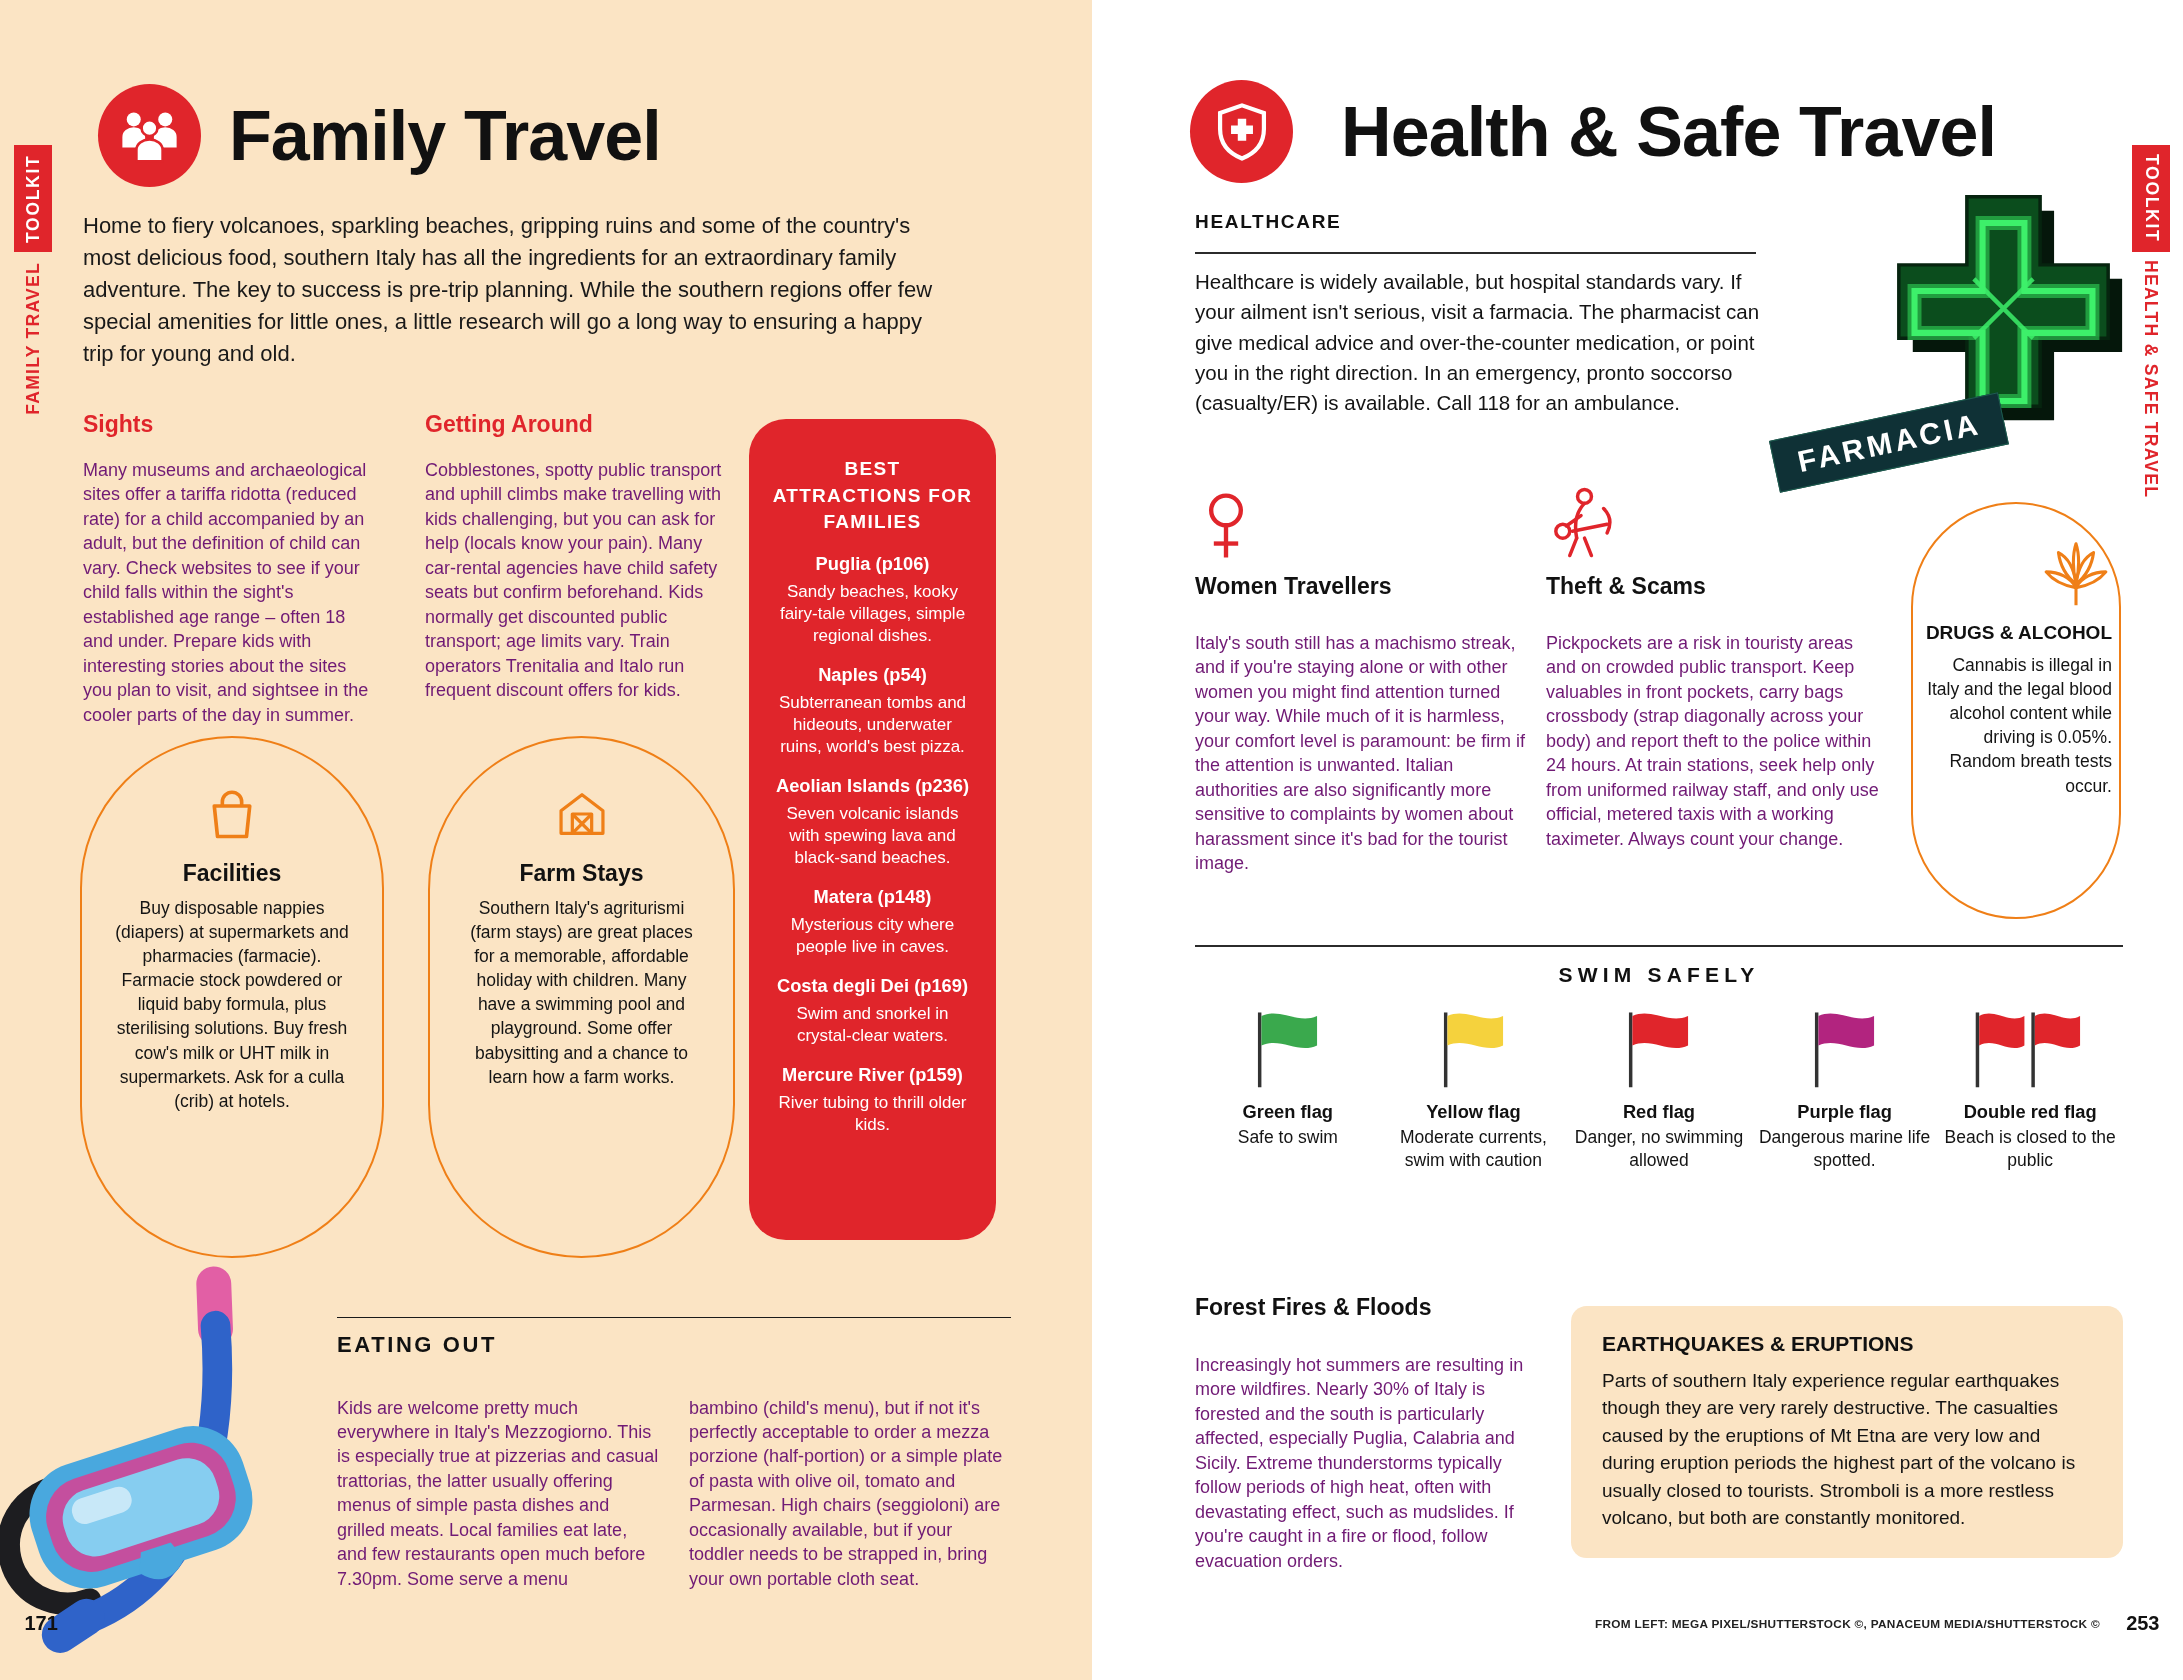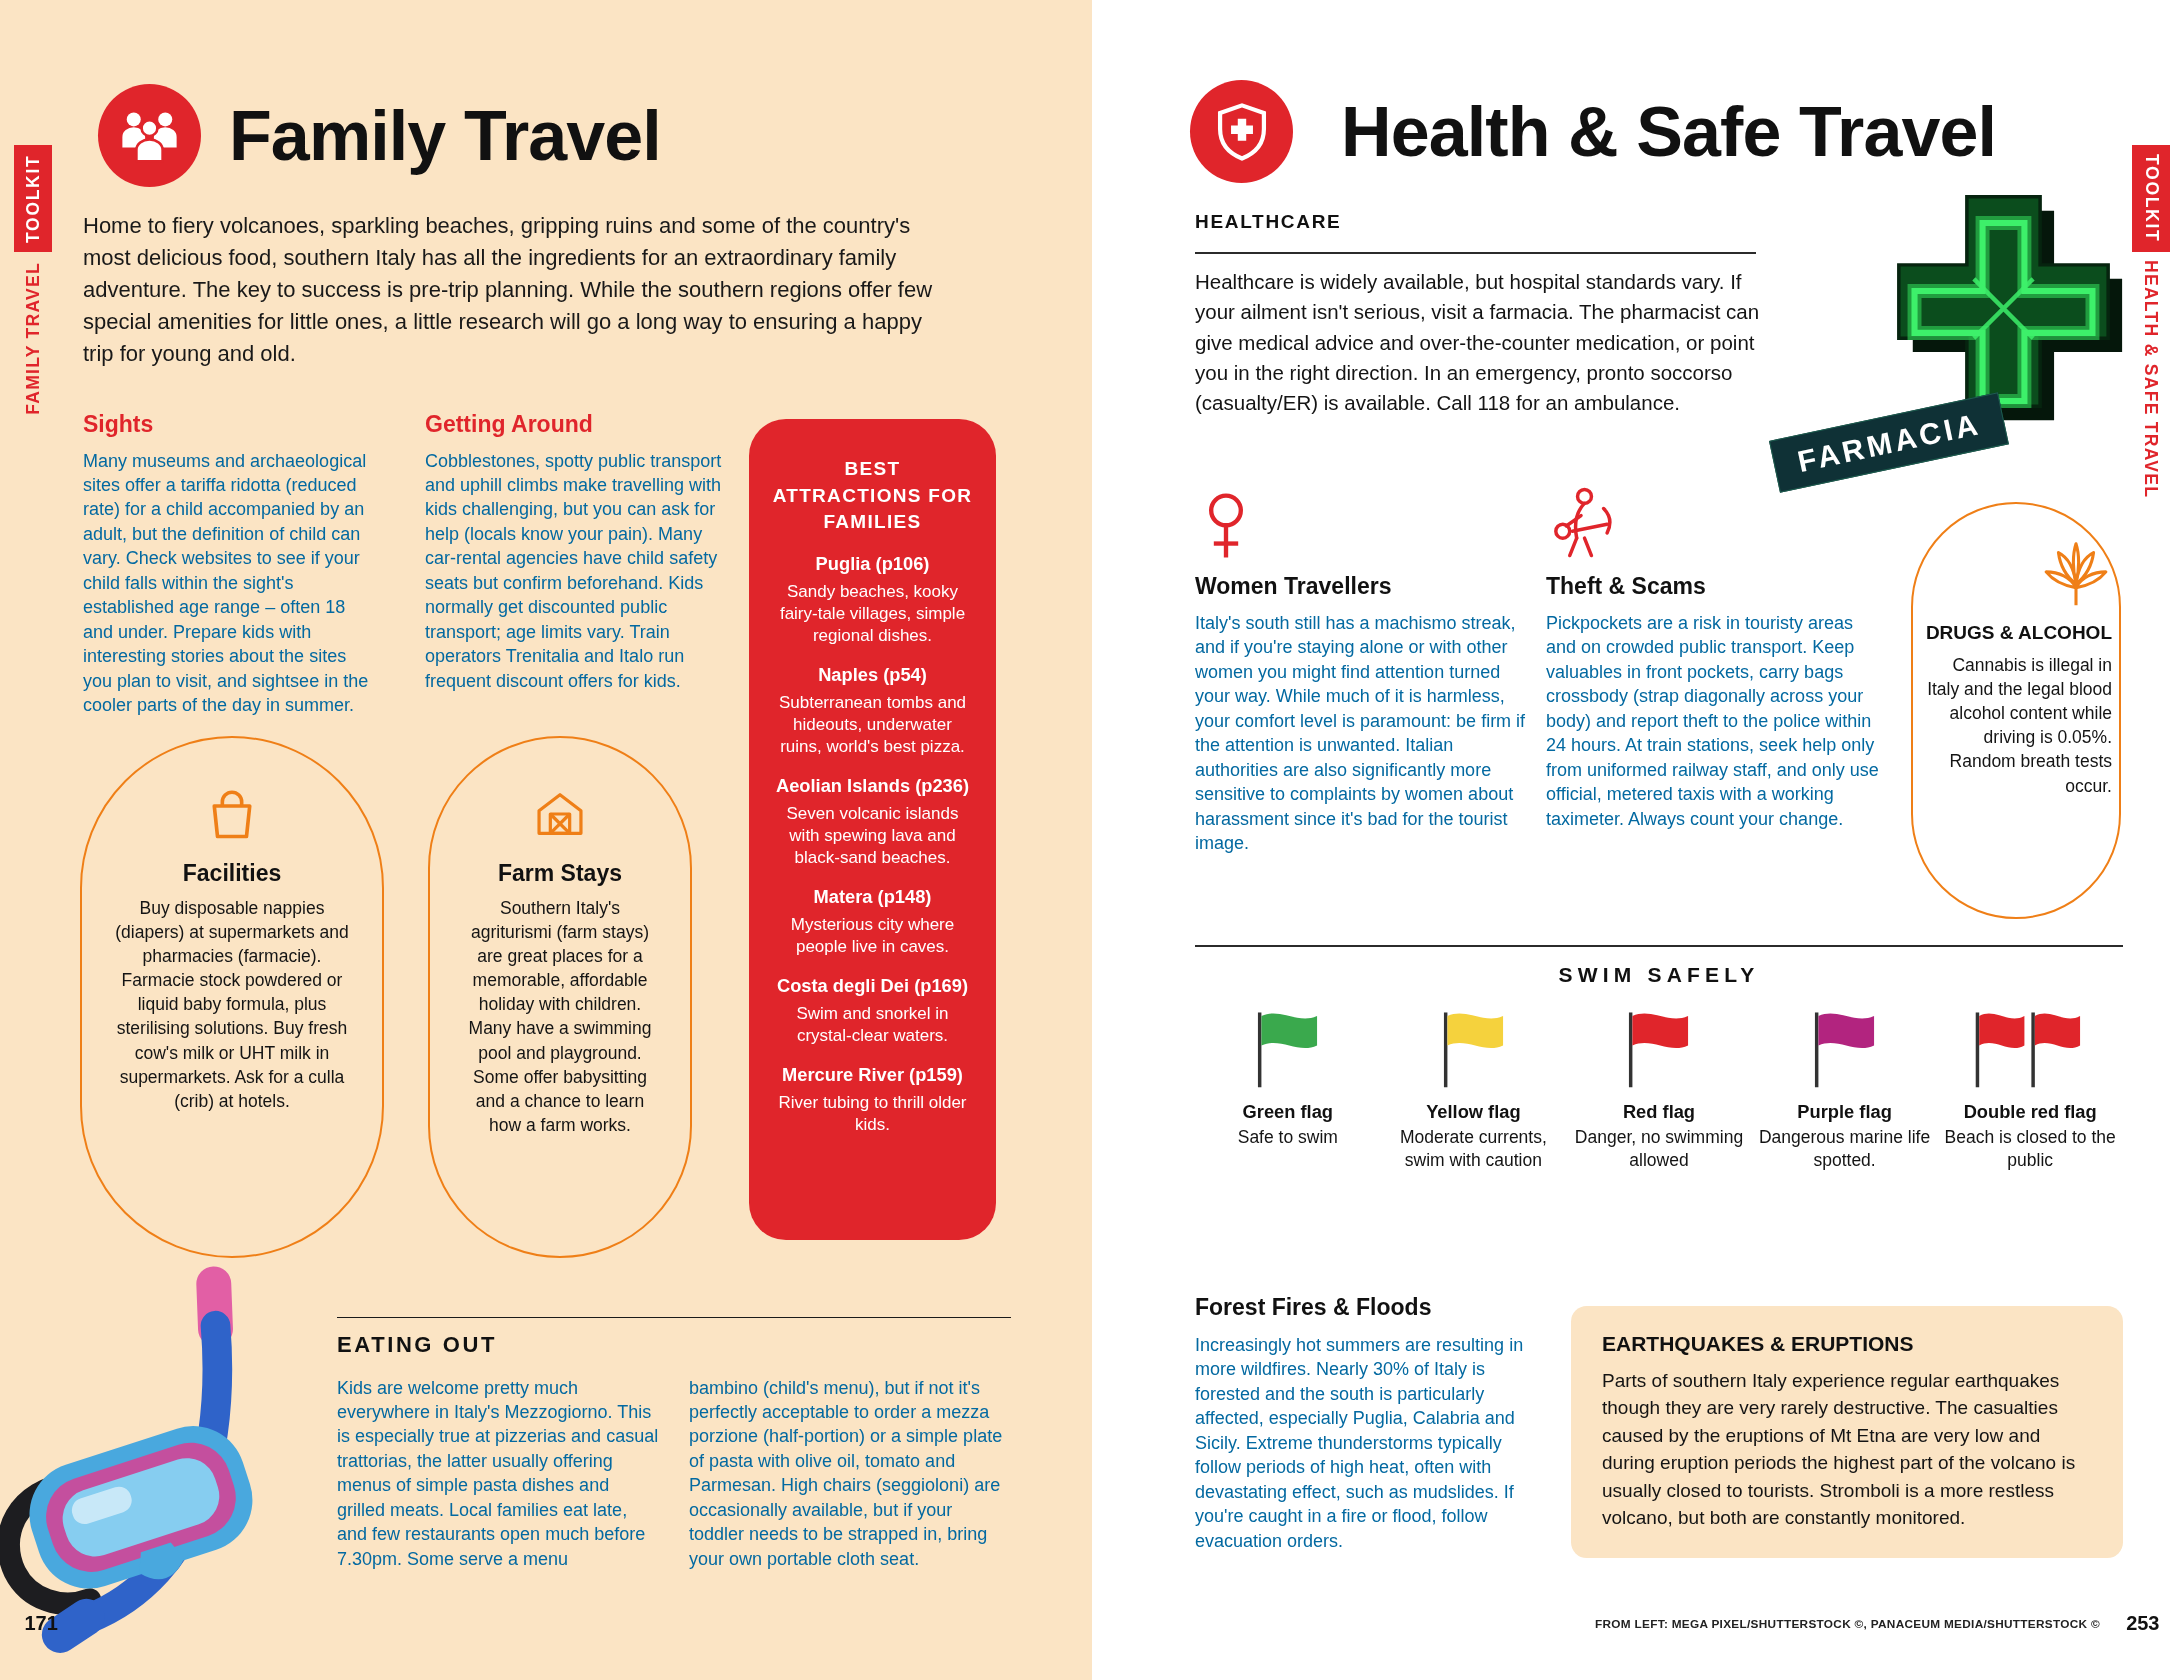--- a/index.html
+++ b/index.html
@@ -22,21 +22,21 @@
               writing-mode:vertical-rl; font-weight:bold; font-size:17.5px; letter-spacing:1.7px; }
   .edge-tab.flip { transform:rotate(180deg); }
   .edge-section { position:absolute; writing-mode:vertical-rl; color:#e0252b; font-weight:bold;
                   font-size:17.5px; letter-spacing:1.3px; white-space:nowrap; }
   .edge-section.flip { transform:rotate(180deg); }
 
   .intro { position:absolute; left:83px; top:210px; width:865px; font-size:22px; line-height:1.45; color:#191919; }
 
   .col { position:absolute; }
   .col h3 { font-size:23px; font-weight:bold; color:#e0252b; margin-bottom:10.5px; }
-  .body-text { font-size:18px; line-height:1.36; color:#0369a1; }
+  .body-text { font-size:18px; line-height:1.36; color:#701a75;margin-top:20px; }
 
   
   .attractions { position:absolute; left:749px; top:419px; width:247px; height:821px; background:#e0252b;
                  border-radius:37px; color:#fff; text-align:center; padding:37px 21px; }
   .att-title { font-size:19px; font-weight:bold; letter-spacing:1.3px; line-height:1.4; }
   .att-item { margin-top:17.5px; }
   .att-name { font-weight:bold; font-size:18.3px; line-height:1.25; }
   .att-desc { font-size:17px; line-height:1.3; margin-top:4.4px; }
 
   
@@ -153,21 +153,21 @@
       <svg width="58" height="58" viewBox="0 0 72 72">
         <g stroke="#ef7f17" stroke-width="4.5" fill="none" stroke-linejoin="round">
           <path d="M14 26 h44 l-4 38 h-36 z"></path>
           <path d="M24 26 v-5 a12 12 0 0 1 24 0 v5"></path>
         </g>
       </svg>
       <h3>Facilities</h3>
       <p>Buy disposable nappies (diapers) at supermarkets and pharmacies (farmacie). Farmacie stock powdered or liquid baby formula, plus sterilising solutions. Buy fresh cow's milk or UHT milk in supermarkets. Ask for a culla (crib) at hotels.</p>
     </div>
 
-    <div class="oval" style="left:428px; top:736px; width:264px; height:522px;">
+    <div class="oval" style="left:428px; top:736px; width:307px; height:522px;">
       <svg width="58" height="58" viewBox="0 0 72 72">
         <g stroke="#ef7f17" stroke-width="4" fill="none" stroke-linejoin="round">
           <path d="M10 32 L36 12 L62 32 V60 H10 Z"></path>
           <rect x="24" y="36" width="24" height="24"></rect>
           <path d="M24 36 L48 60 M48 36 L24 60"></path>
         </g>
       </svg>
       <h3>Farm Stays</h3>
       <p>Southern Italy's agriturismi (farm stays) are great places for a memorable, affordable holiday with children. Many have a swimming pool and playground. Some offer babysitting and a chance to learn how a farm works.</p>
     </div>

